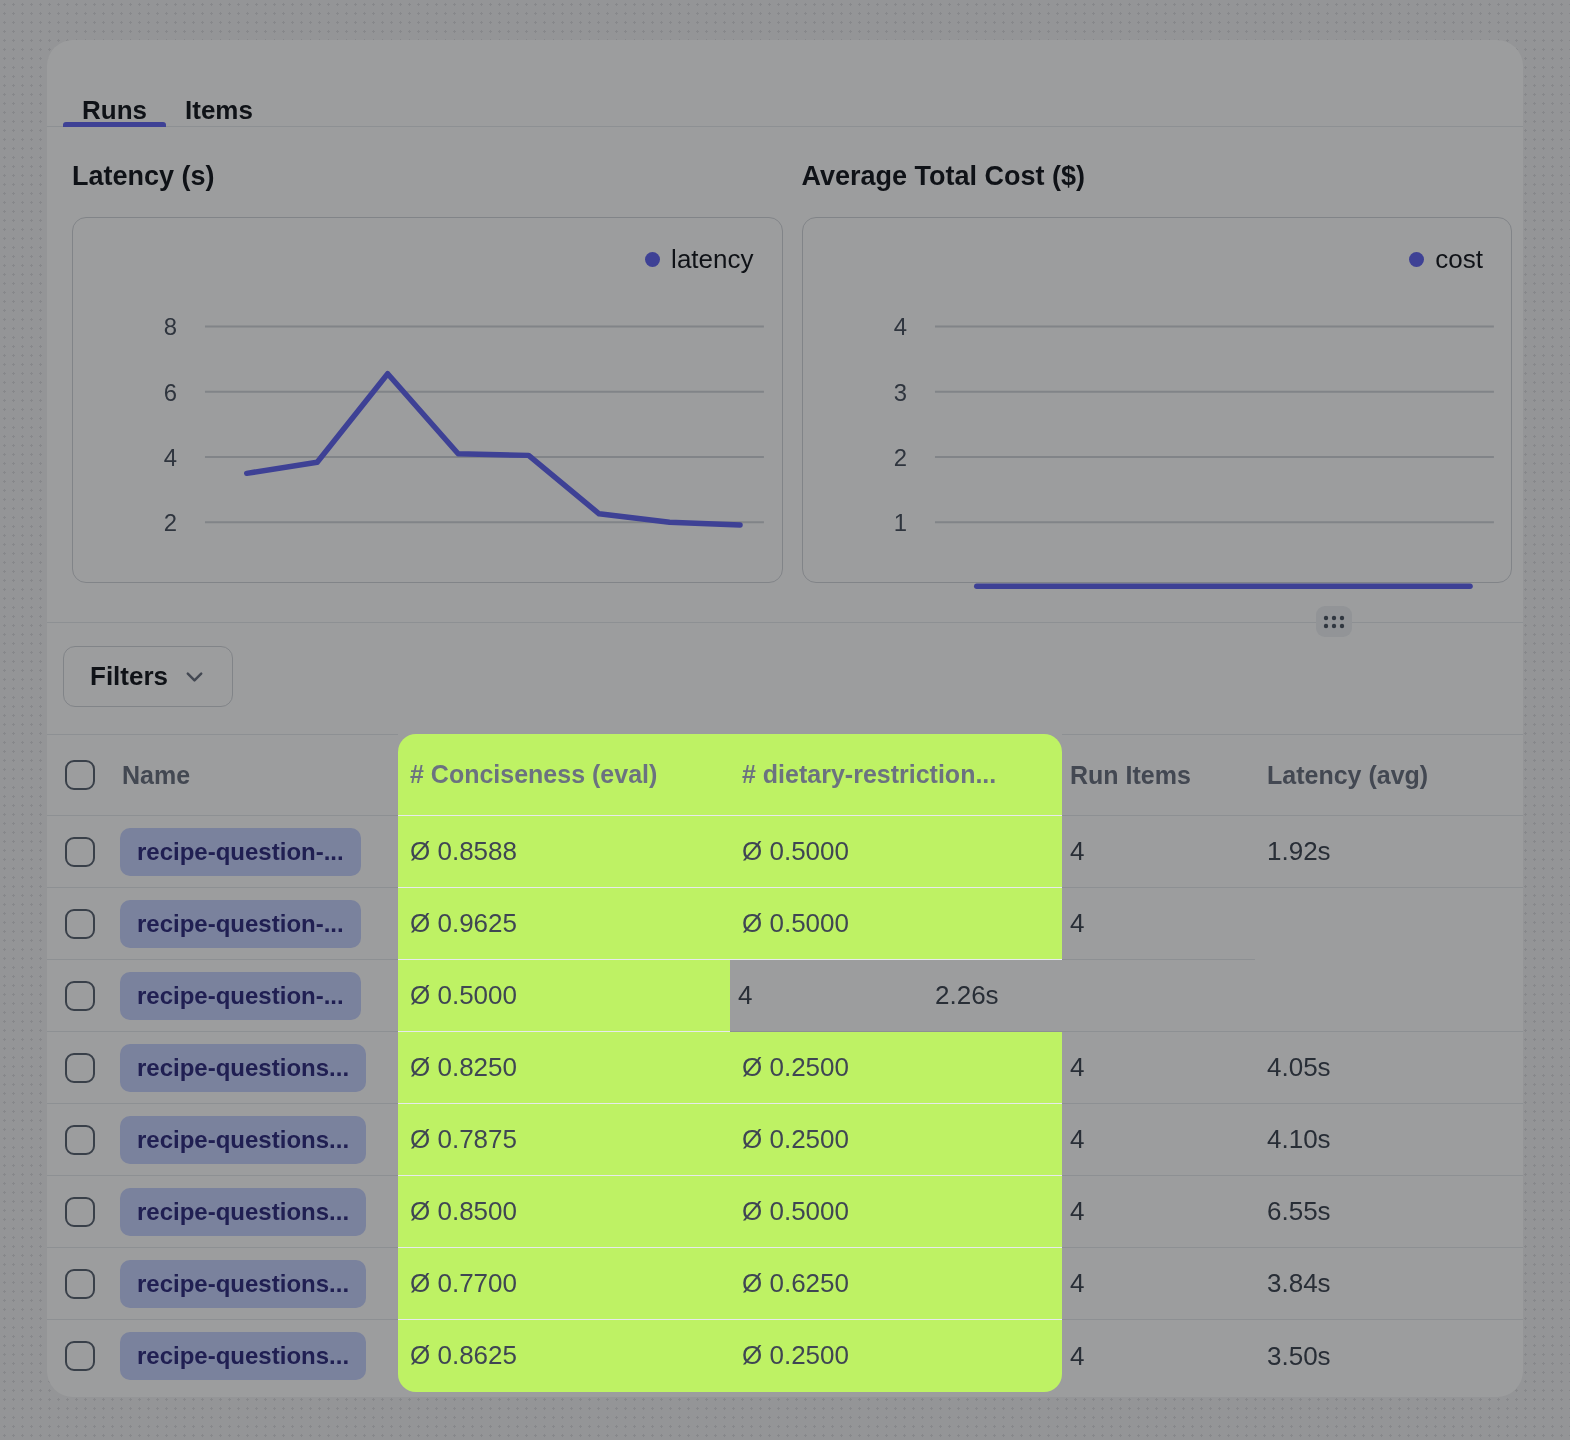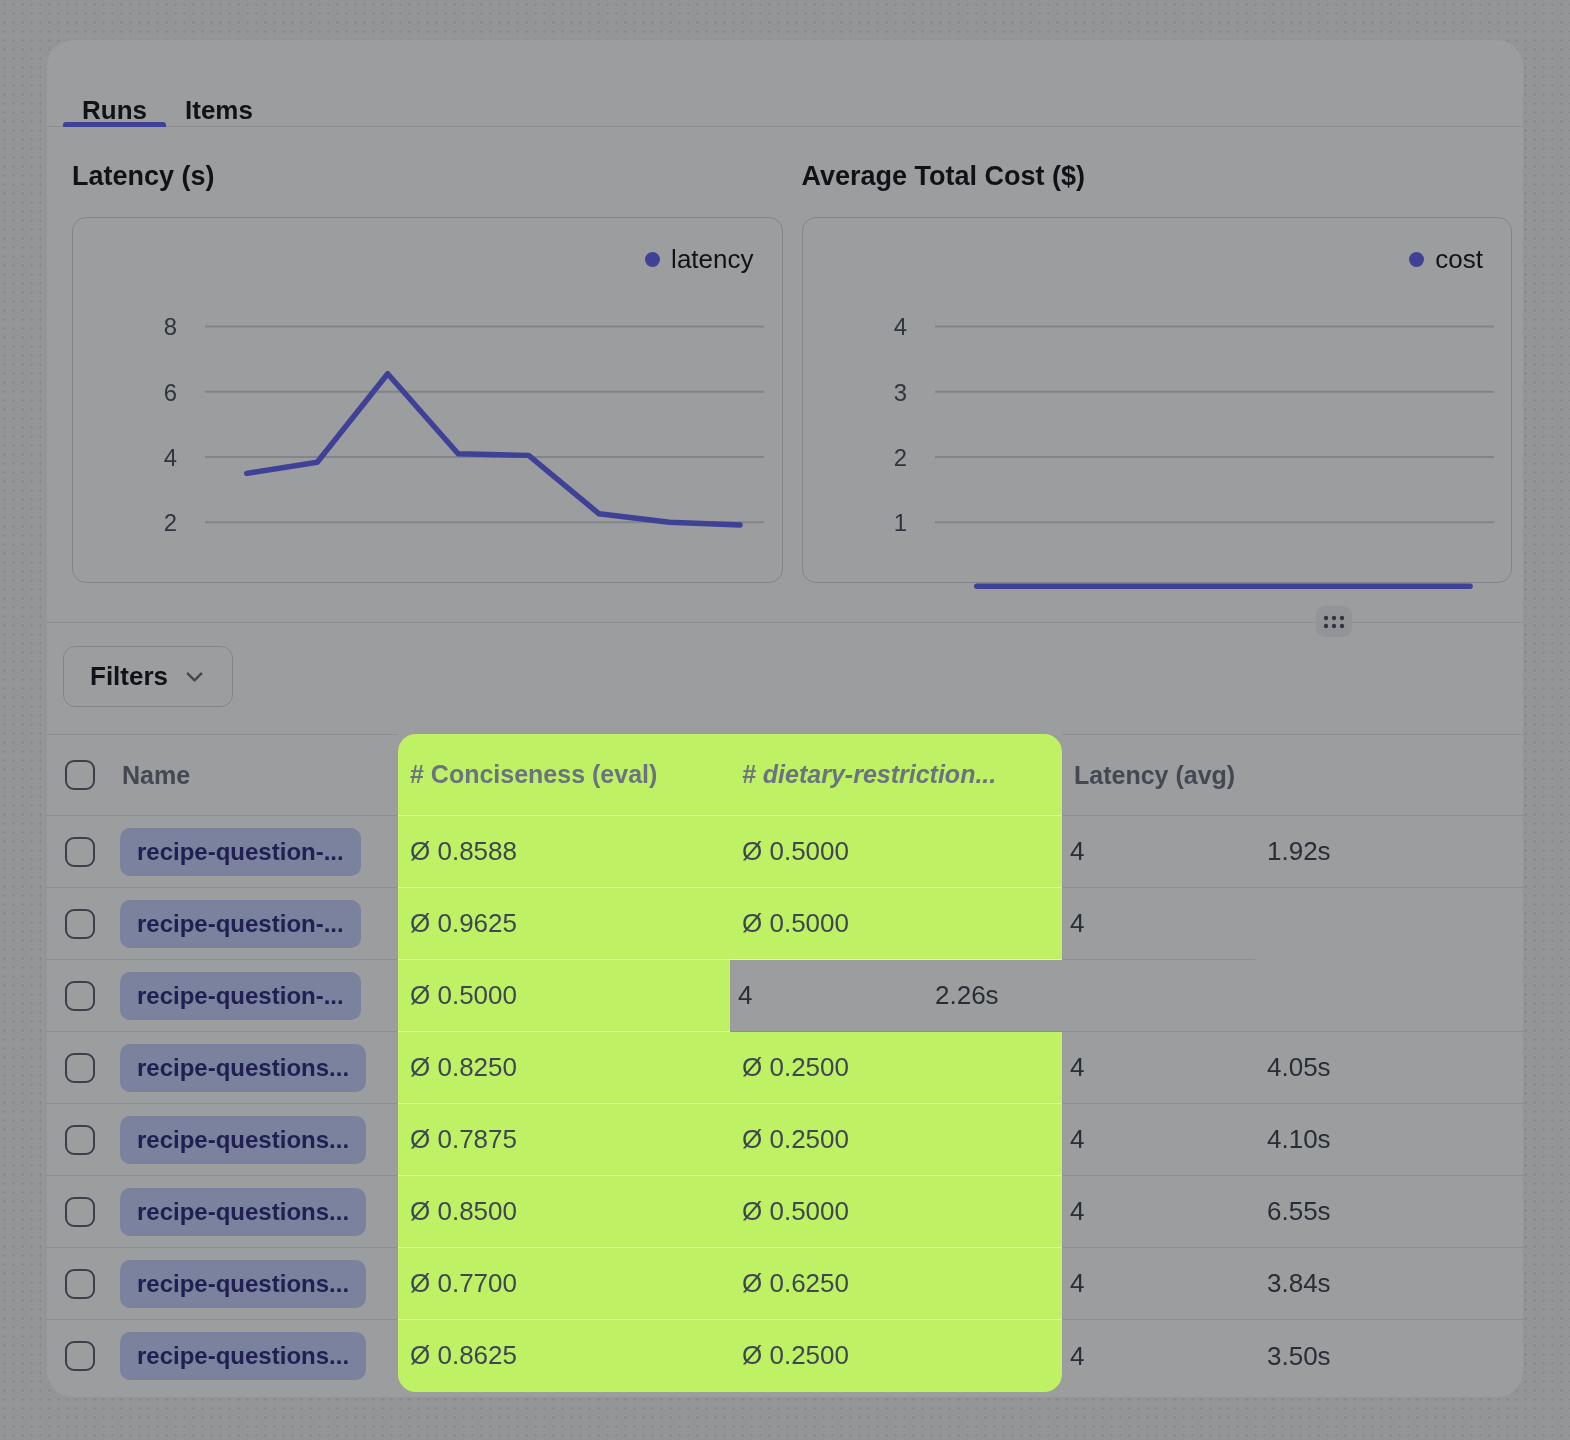--- a/index.html
+++ b/index.html
@@ -57,21 +57,21 @@
   .col-run{width:193px;padding-left:8px;}
   .col-lat{flex:1;padding-left:12px;}
   .thead .col-name{padding-left:12px;}
   .val{font-size:26px;color:var(--text-body);}
   .checkbox{width:30px;height:30px;border:2.5px solid #5b6472;border-radius:9px;background:transparent;flex:none;cursor:pointer;}
   .pill{background:var(--pill-bg);color:var(--pill-text);font-size:24px;font-weight:700;padding:10px 17px;border-radius:10px;white-space:nowrap;cursor:pointer;}
   
   .spot{position:relative;z-index:50;background:#bef264;}
   .thead .spot{border-top:none;}
   .thead .spot.c1{border-top-left-radius:18px;}
-  .thead .spot.c2{border-top-right-radius:18px;font-style:italic;}
+  .thead .spot.c2{border-top-right-radius:18px;}
   .tbody .trow:last-child .spot{border-bottom:1px solid transparent;}
   .tbody .trow:last-child .spot.c1{border-bottom-left-radius:18px;}
   .tbody .trow:last-child .spot.c2{border-bottom-right-radius:18px;}
   
   .overlay{position:absolute;inset:0;z-index:40;background:rgba(8,9,12,0.40);pointer-events:none;}
 </style>
 </head>
 <body>
 
 <div class="card">
@@ -151,20 +151,21 @@
   </div>
 
   <div class="table">
     <div class="thead">
       <div class="cell col-check">
         <span class="checkbox"></span>
       </div>
       <div class="cell col-name">Name</div>
       <div class="cell col-c1 spot c1"># Conciseness (eval)</div>
       <div class="cell col-c2 spot c2"># dietary-restriction...</div>
+      <div class="cell col-run">Run Items</div>
       <div class="cell col-lat">Latency (avg)</div>
     </div>
     <div class="tbody">
         <div class="trow">
           <div class="cell col-check">
             <span class="checkbox"></span>
           </div>
           <div class="cell col-name">
             <span class="pill">recipe-question-...</span>
           </div>

